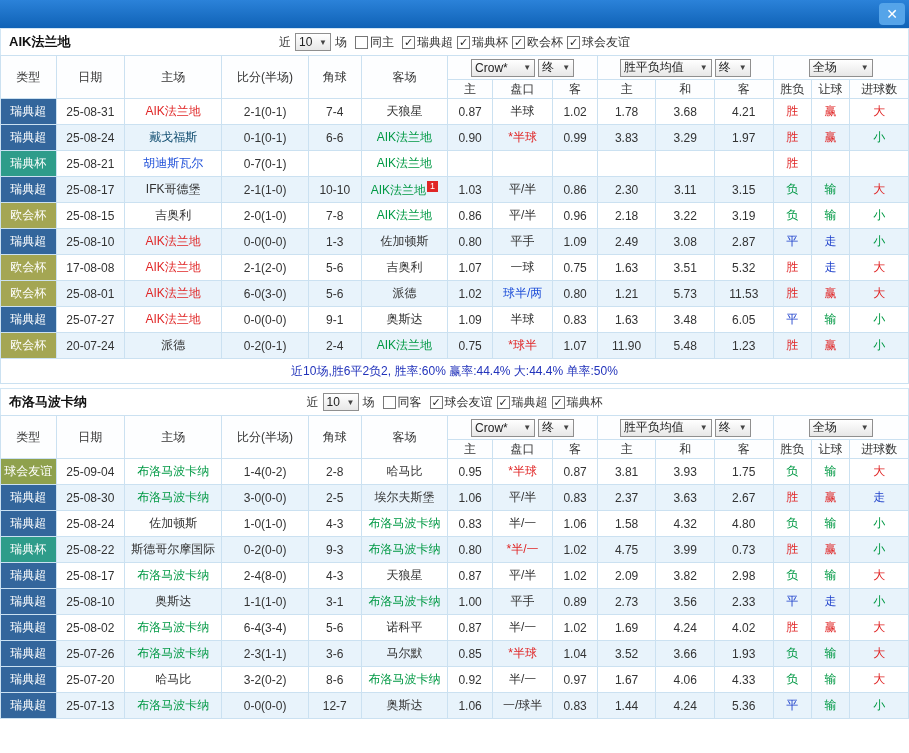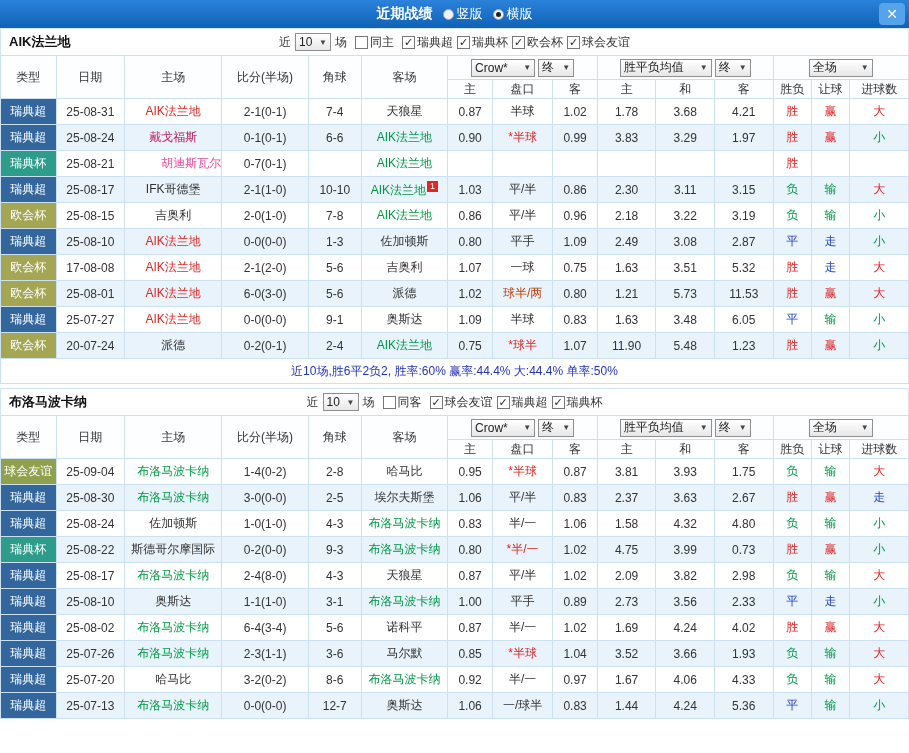--- a/index.html
+++ b/index.html
@@ -89,31 +89,20 @@
   .sup1 {
     display: inline-block; background: #e02626; color: #fff;
     font-size: 9px; line-height: 11px; min-width: 11px;
     vertical-align: super; margin-left: 1px;
   }
 </style>
 </head>
 <body>
 
 <div class="topbar">
-  <div class="topbar-center">
-    <span class="bar-title">近期战绩</span>
-    <span class="radio-item">
-      <span class="radio"></span>
-      <span>竖版</span>
-    </span>
-    <span class="radio-item">
-      <span class="radio checked"></span>
-      <span>横版</span>
-    </span>
-  </div>
   <div class="close-btn">
     <span>✕</span>
   </div>
 </div>
 
 <div class="section">
   <div class="section-bar">
     <span class="team-name">AIK法兰地</span>
     <div class="filter-controls">
       <span>近</span>
@@ -229,38 +218,38 @@
           <td>1.78</td>
           <td>3.68</td>
           <td>4.21</td>
           <td style="color: rgb(224, 38, 38);">胜</td>
           <td style="color: rgb(224, 38, 38);">赢</td>
           <td style="color: rgb(224, 38, 38);">大</td>
         </tr>
         <tr class="alt">
           <td class="league" style="color: rgb(255, 255, 255); background: rgb(51, 102, 156);">瑞典超</td>
           <td>25-08-24</td>
-          <td style="color: #be185d;">戴戈福斯</td>
+          <td style="color: #0c4a6e;">戴戈福斯</td>
           <td>0-1(0-1)</td>
           <td>6-6</td>
           <td style="color: rgb(0, 153, 68);">AIK法兰地</td>
           <td>0.90</td>
           <td style="color: rgb(224, 38, 38);">*半球</td>
           <td>0.99</td>
           <td>3.83</td>
           <td>3.29</td>
           <td>1.97</td>
           <td style="color: rgb(224, 38, 38);">胜</td>
           <td style="color: rgb(224, 38, 38);">赢</td>
           <td style="color: rgb(0, 153, 68);">小</td>
         </tr>
         <tr>
           <td class="league" style="color: rgb(255, 255, 255); background: rgb(46, 156, 138);">瑞典杯</td>
           <td>25-08-21</td>
-          <td style="color: #ec4899; text-align: right;">胡迪斯瓦尔</td>
+          <td style="color: #1d4ed8;">胡迪斯瓦尔</td>
           <td>0-7(0-1)</td>
           <td></td>
           <td style="color: rgb(0, 153, 68);">AIK法兰地</td>
           <td></td>
           <td style="color: rgb(51, 51, 51);"></td>
           <td></td>
           <td></td>
           <td></td>
           <td></td>
           <td style="color: rgb(224, 38, 38);">胜</td>
@@ -336,21 +325,21 @@
           <td style="color: rgb(224, 38, 38);">大</td>
         </tr>
         <tr class="alt">
           <td class="league" style="color: rgb(255, 255, 255); background: rgb(164, 166, 83);">欧会杯</td>
           <td>25-08-01</td>
           <td style="color: rgb(224, 38, 38);">AIK法兰地</td>
           <td>6-0(3-0)</td>
           <td>5-6</td>
           <td style="color: rgb(51, 51, 51);">派德</td>
           <td>1.02</td>
-          <td style="color: #c2410c;">球半/两</td>
+          <td style="color: #1d4ed8;">球半/两</td>
           <td>0.80</td>
           <td>1.21</td>
           <td>5.73</td>
           <td>11.53</td>
           <td style="color: rgb(224, 38, 38);">胜</td>
           <td style="color: rgb(224, 38, 38);">赢</td>
           <td style="color: rgb(224, 38, 38);">大</td>
         </tr>
         <tr>
           <td class="league" style="color: rgb(255, 255, 255); background: rgb(51, 102, 156);">瑞典超</td>

